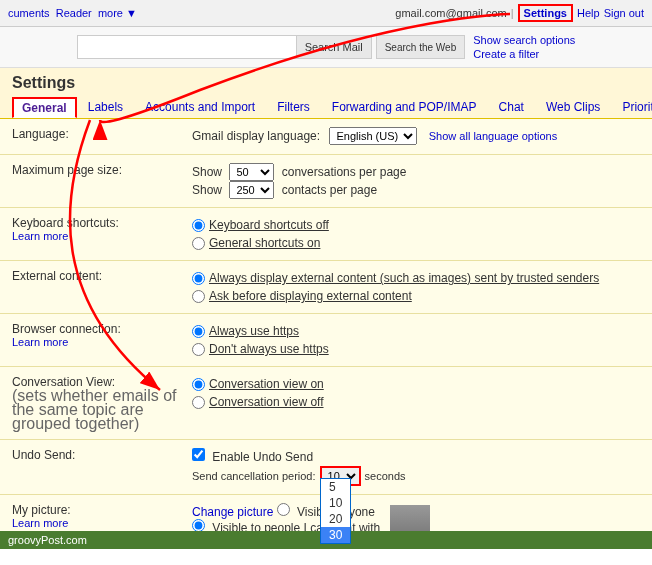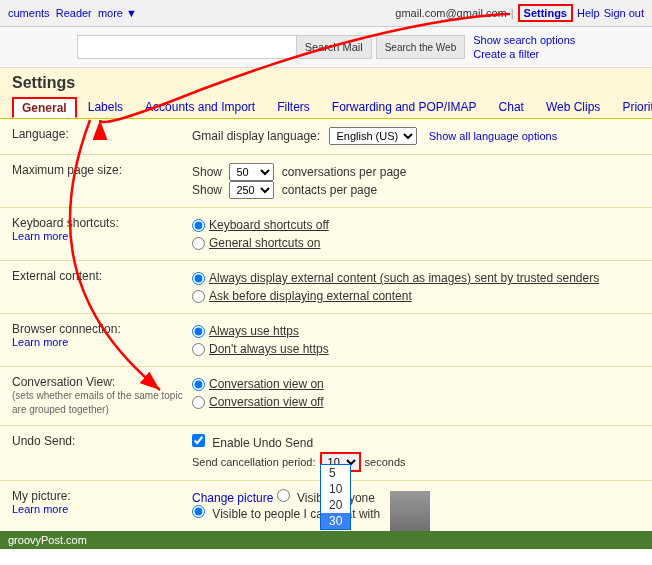--- a/index.html
+++ b/index.html
@@ -21,29 +21,29 @@
     .search-btn { height: 24px; background: #e8e8e8; border: 1px solid #ccc; border-left: none; padding: 0 8px; font-size: 11px; cursor: pointer; color: #333; }
     .search-btn2 { height: 24px; background: #e8e8e8; border: 1px solid #ccc; padding: 0 8px; font-size: 10px; cursor: pointer; color: #333; margin-left: 4px; }
     .search-links { margin-left: 8px; font-size: 11px; }
     .search-links a { color: #00c; text-decoration: none; display: block; line-height: 14px; }
     
     
     .settings-header { background: #fff7d7; border-bottom: 1px solid #e0c000; padding: 6px 12px 0 12px; }
     .settings-title { font-size: 16px; font-weight: bold; color: #333; margin-bottom: 4px; }
     .settings-tabs { display: flex; gap: 0; align-items: flex-end; }
     .tab { padding: 3px 10px; font-size: 12px; color: #00c; text-decoration: none; cursor: pointer; border: 1px solid transparent; white-space: nowrap; }
-    .tab.active { background: #fff; border: 2px solid red; border-bottom: 1px solid #fff; font-weight: bold; color: #7f1d1d; padding: 2px 8px; }
+    .tab.active { background: #fff; border: 2px solid red; border-bottom: 1px solid #fff; font-weight: bold; color: #4c1d95; padding: 2px 8px; }
     
     
     .settings-content { background: #fffde8; padding: 0; overflow-y: auto; height: 430px; }
     
     .setting-row { display: flex; border-bottom: 1px solid #e8e0a0; padding: 8px 12px; align-items: flex-start; min-height: 36px; }
     .setting-label { width: 180px; min-width: 180px; font-size: 12px; color: #333; padding-right: 8px; }
     .setting-label a { color: #00c; text-decoration: none; display: block; font-size: 11px; }
-    .setting-label small { font-size: 10px; color: #666; display: block; line-height: 14px; }
+    .setting-label small { font-size: 16px; color: #666; display: block; line-height: 14px; }
     .setting-value { flex: 1; font-size: 12px; color: #333; }
     .setting-value input[type=radio] { margin-right: 4px; }
     .setting-value input[type=checkbox] { margin-right: 4px; }
     .setting-value select { font-size: 11px; padding: 1px 2px; }
     
     .radio-option { display: flex; align-items: center; line-height: 18px; text-decoration: underline; }
     
     
     .inline-select { display: inline-block; margin: 0 4px; }
     

